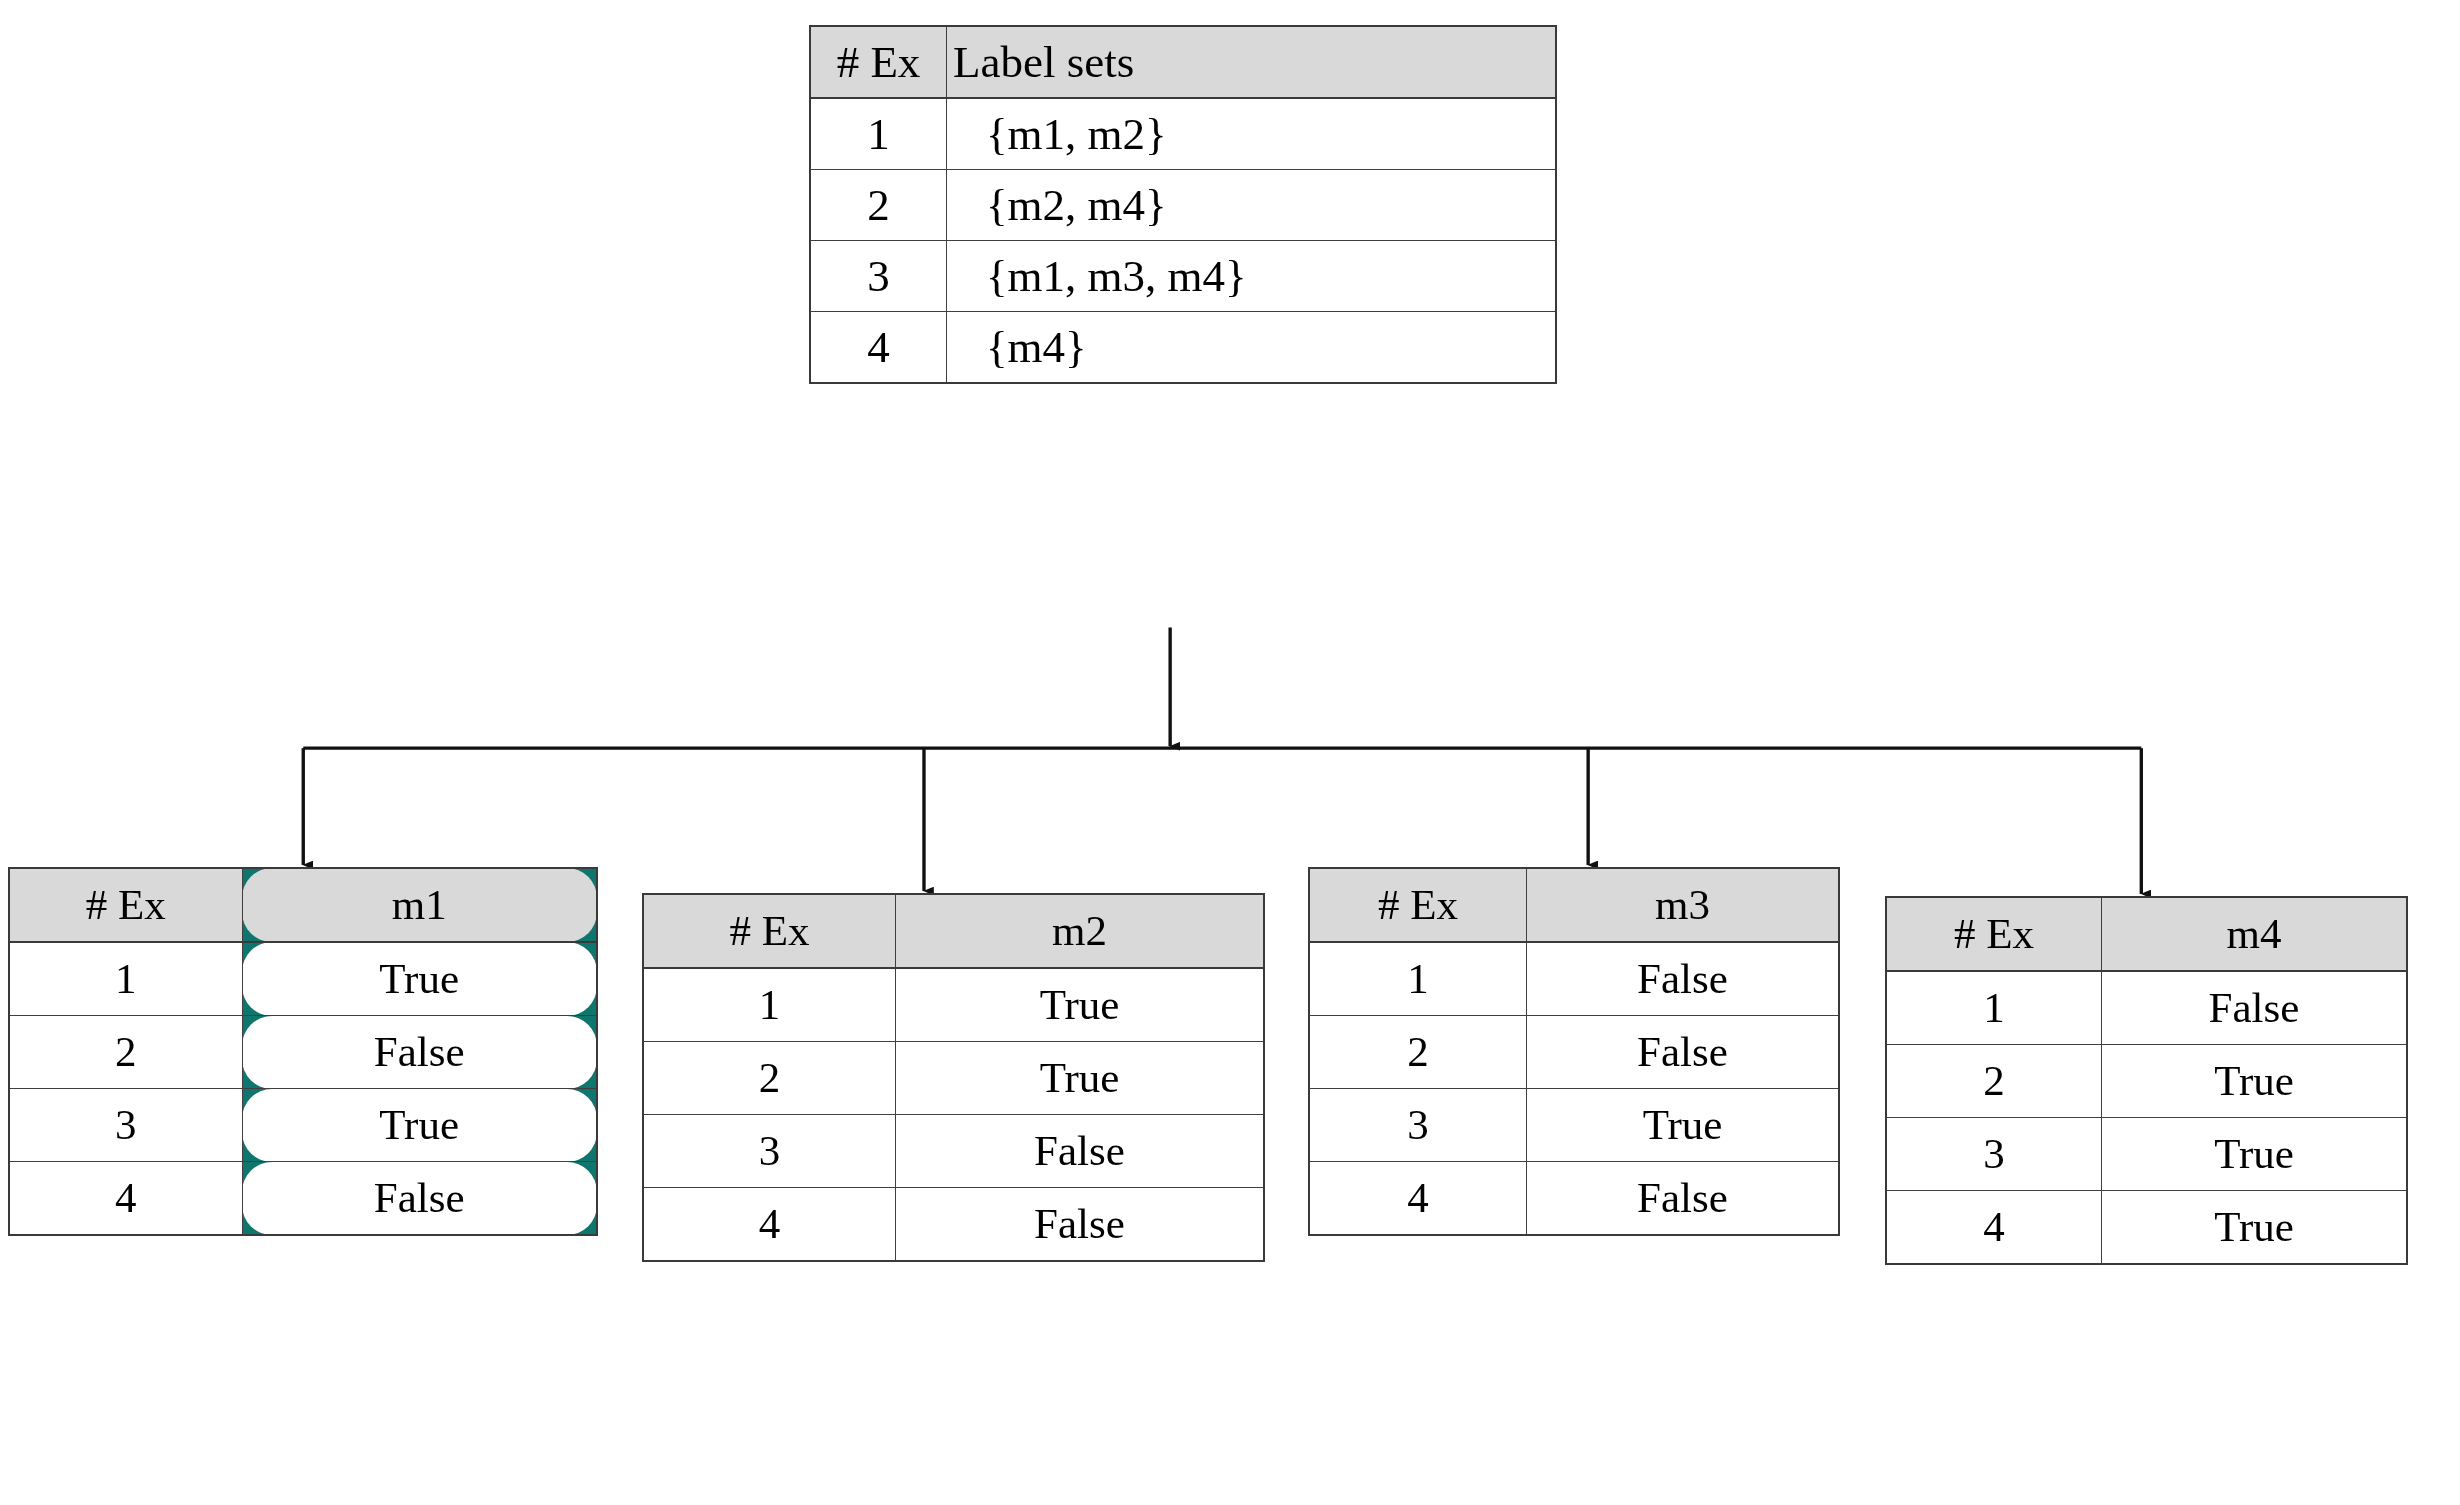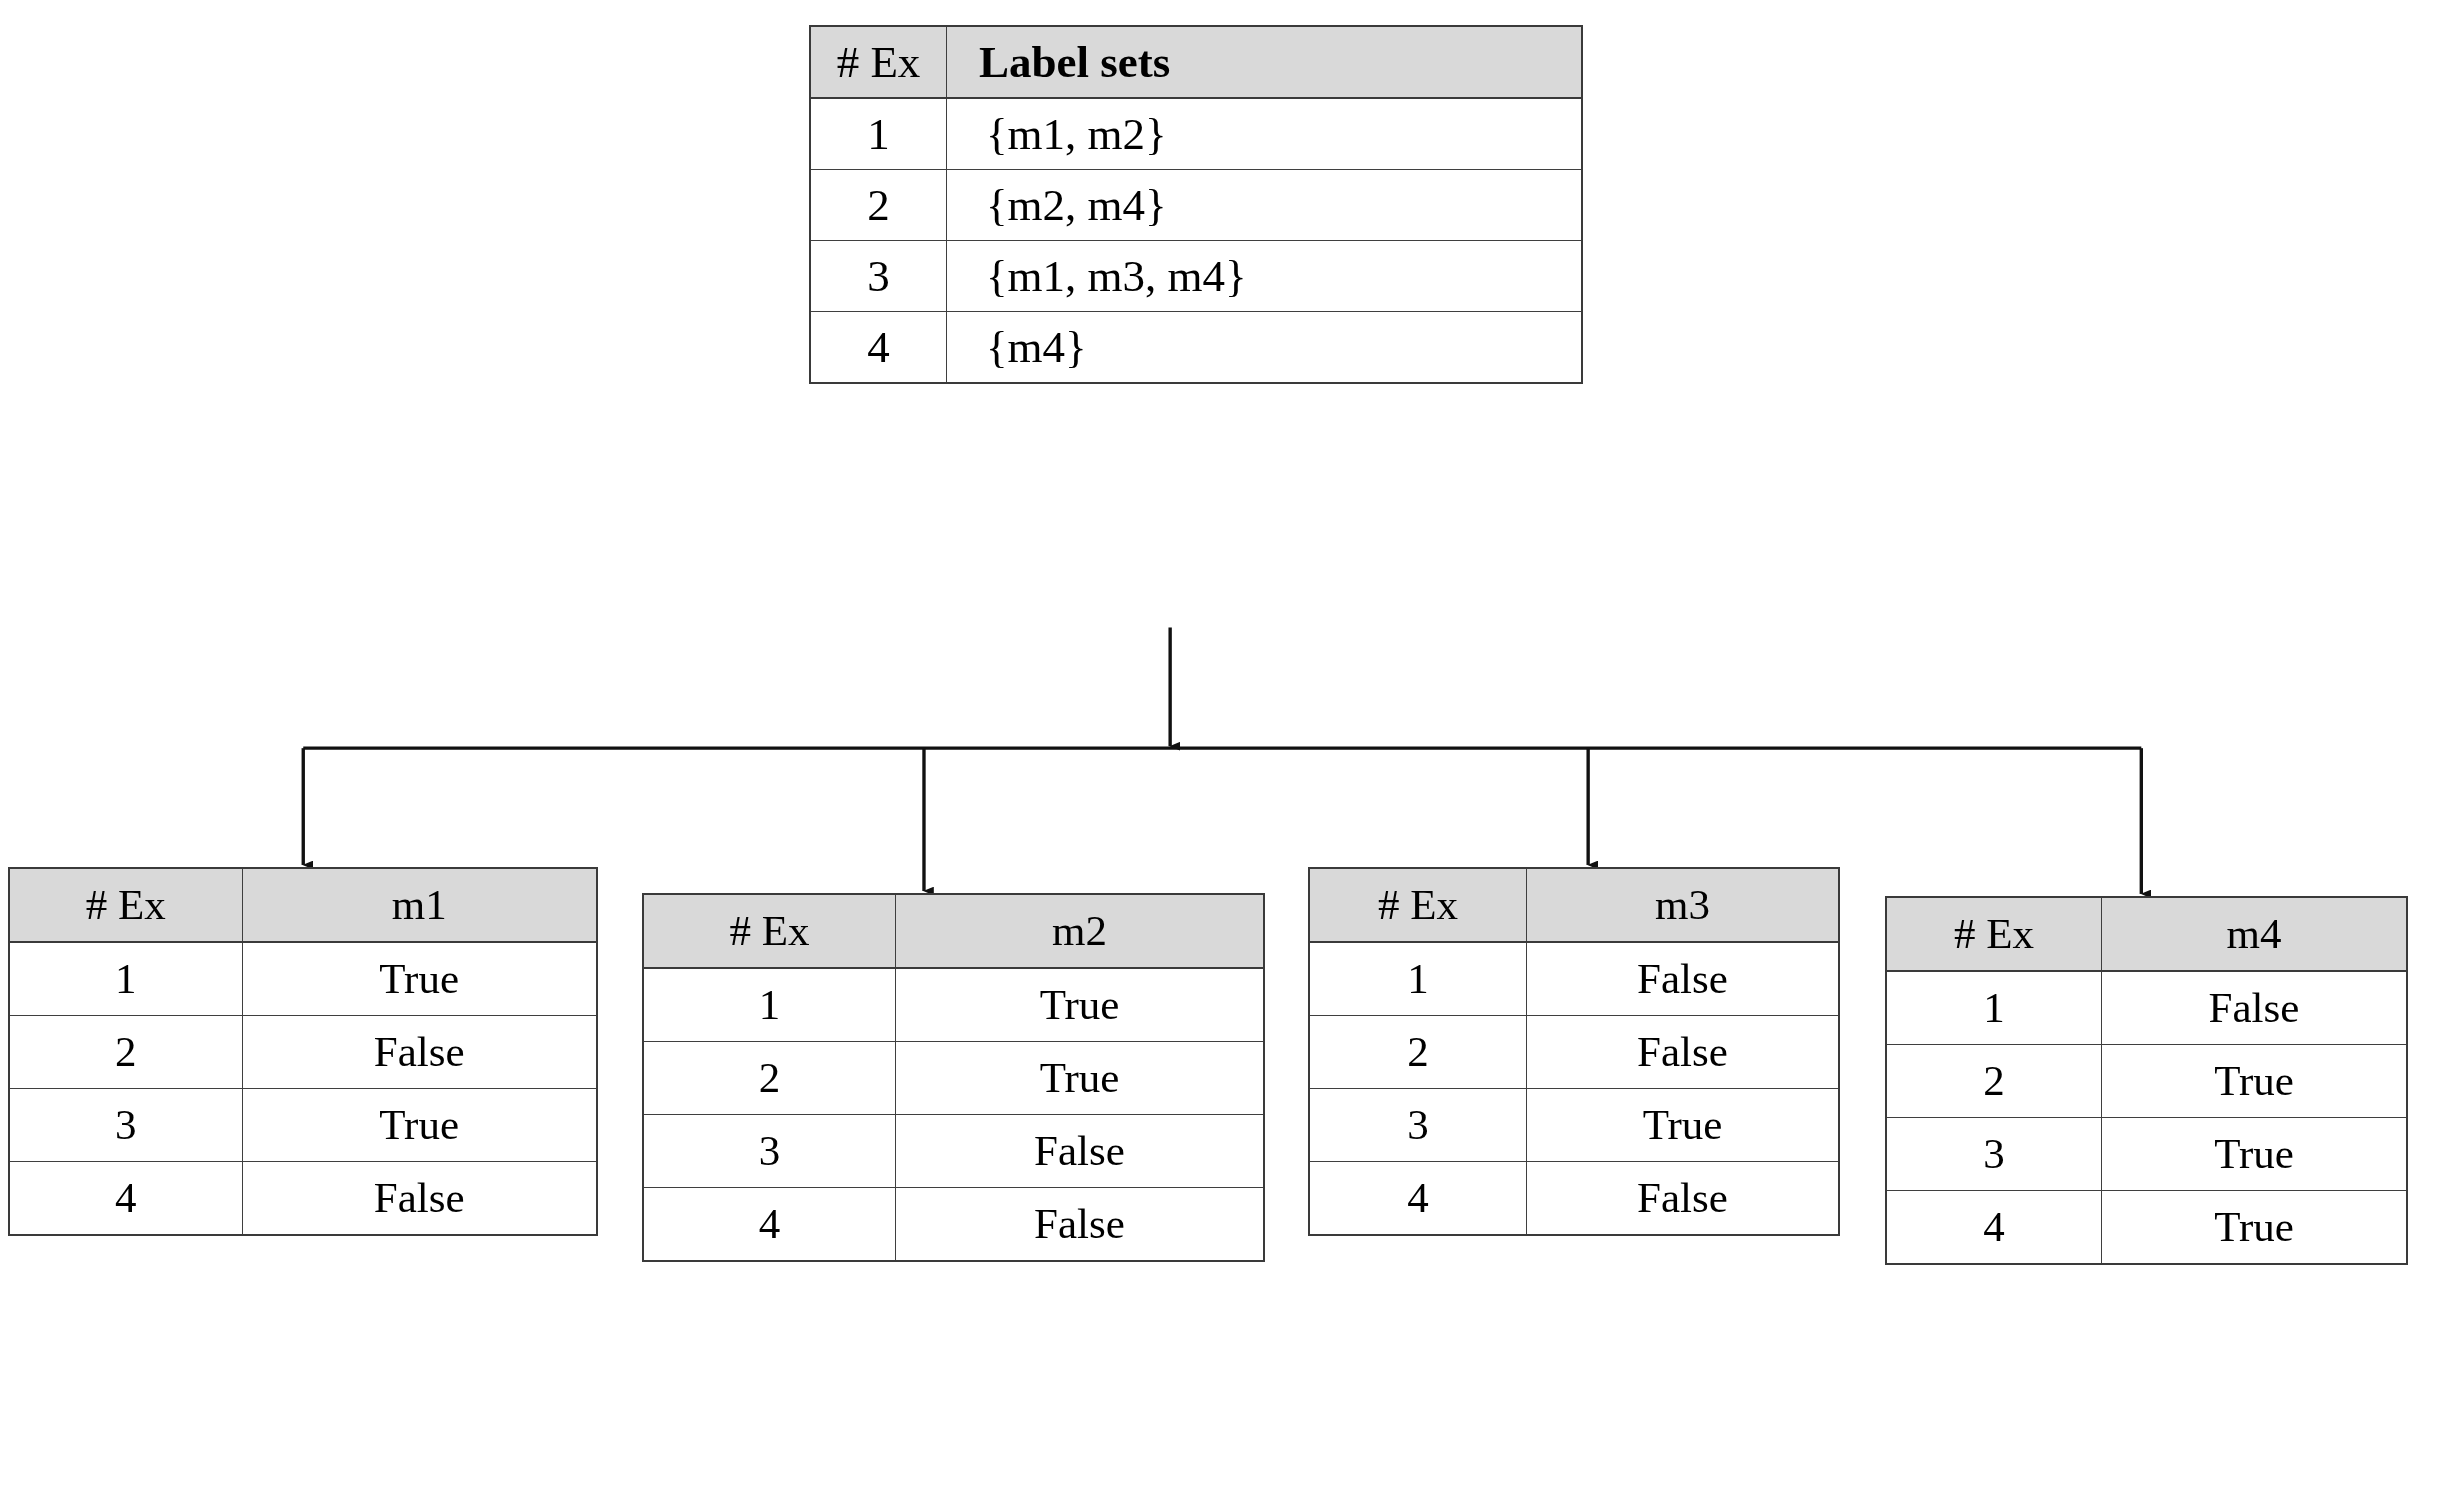--- a/index.html
+++ b/index.html
@@ -47,36 +47,36 @@
     top: 25px;
     width: 741px;
   }
   #top-table th, #top-table td {
     height: 70px;
     font-size: 45px;
     line-height: 70px;
   }
   #top-table .col-ex  { width: 135px; text-align: center; }
   #top-table .col-set { width: 602px; text-align: left; padding-left: 39px; }
-  #top-table thead .col-set { padding-left: 32px; font-weight: bold; }
+  #top-table thead .col-set { padding-left: 6px; }
 
   
   .btbl th, .btbl td {
     height: 72px;
     font-size: 43px;
     line-height: 72px;
     text-align: center;
   }
 
   #t-m1 { left: 7.7px;    top: 867px;  width: 585px; }
   #t-m2 { left: 642px;  top: 893px;  width: 618px; }
   #t-m3 { left: 1308px; top: 867px;  width: 527px; }
   #t-m4 { left: 1885px; top: 896px;  width: 518px; }
 
-  #t-m1 .c-ex { width: 232px; } #t-m1 .c-v { width: 353px; }
+  #t-m1 .c-ex { width: 232px; } #t-m1 .c-v { width: 353px; border-radius: 30px; }
   #t-m2 .c-ex { width: 251px; } #t-m2 .c-v { width: 367px; }
   #t-m3 .c-ex { width: 216px; } #t-m3 .c-v { width: 311px; }
   #t-m4 .c-ex { width: 214px; } #t-m4 .c-v { width: 304px; text-align: center; }
 
   
   #connectors {
     position: absolute;
     left: 0;
     top: 0;
     width: 2460px;

